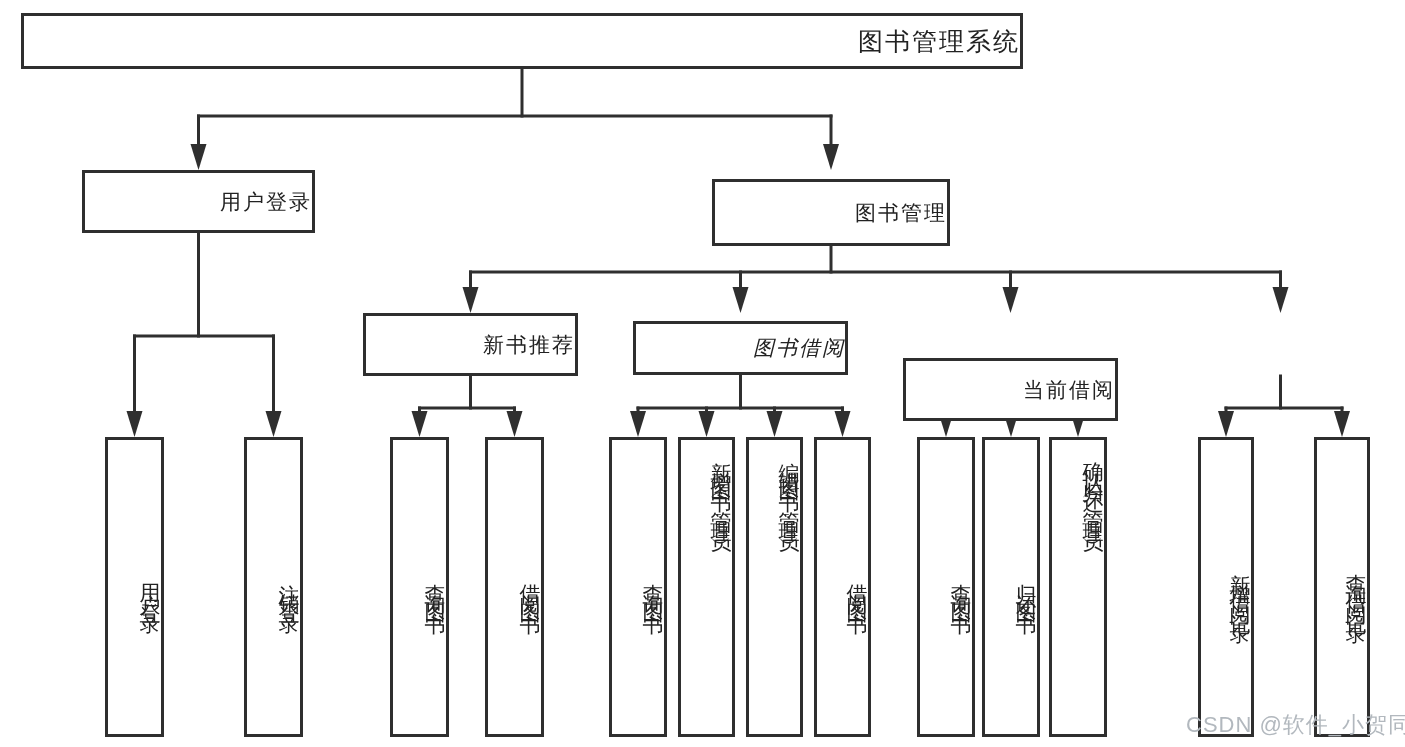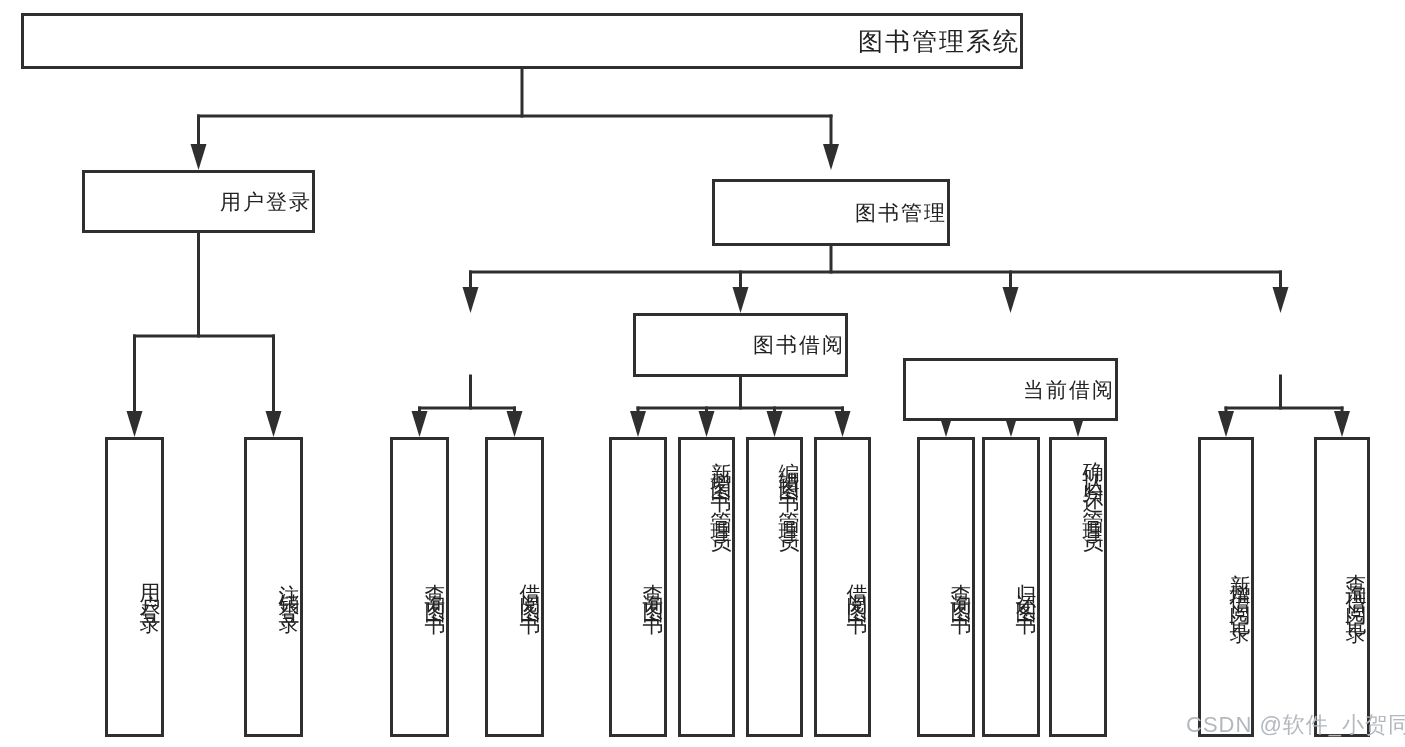--- a/index.html
+++ b/index.html
@@ -131,21 +131,24 @@
     <span>图书管理系统</span>
   </div>
 
   <div class="node hlabel" style="left:82px; top:170px; width:233px; height:63px;">
     <span>用户登录</span>
   </div>
   <div class="node hlabel" style="left:712px; top:179px; width:238px; height:67px;">
     <span>图书管理</span>
   </div>
 
-  <div class="node hlabel" style="left:633px; top:313px; width:215px; height:64px;">
+  <div class="node hlabel" style="left:363px; top:313px; width:215px; height:63px;">
+    <span>新书推荐</span>
+  </div>
+  <div class="node hlabel" style="left:633px; top:321px; width:215px; height:54px;font-style:italic;">
     <span>图书借阅</span>
   </div>
   <div class="node hlabel" style="left:903px; top:313px; width:215px; height:63px;margin-top:45px;">
     <span>当前借阅</span>
   </div>
 
   <div class="node leaf" style="left:105px; top:437px; width:59px; height:300px;">
     <span>用户登录</span>
   </div>
   <div class="node leaf" style="left:244px; top:437px; width:59px; height:300px;">

